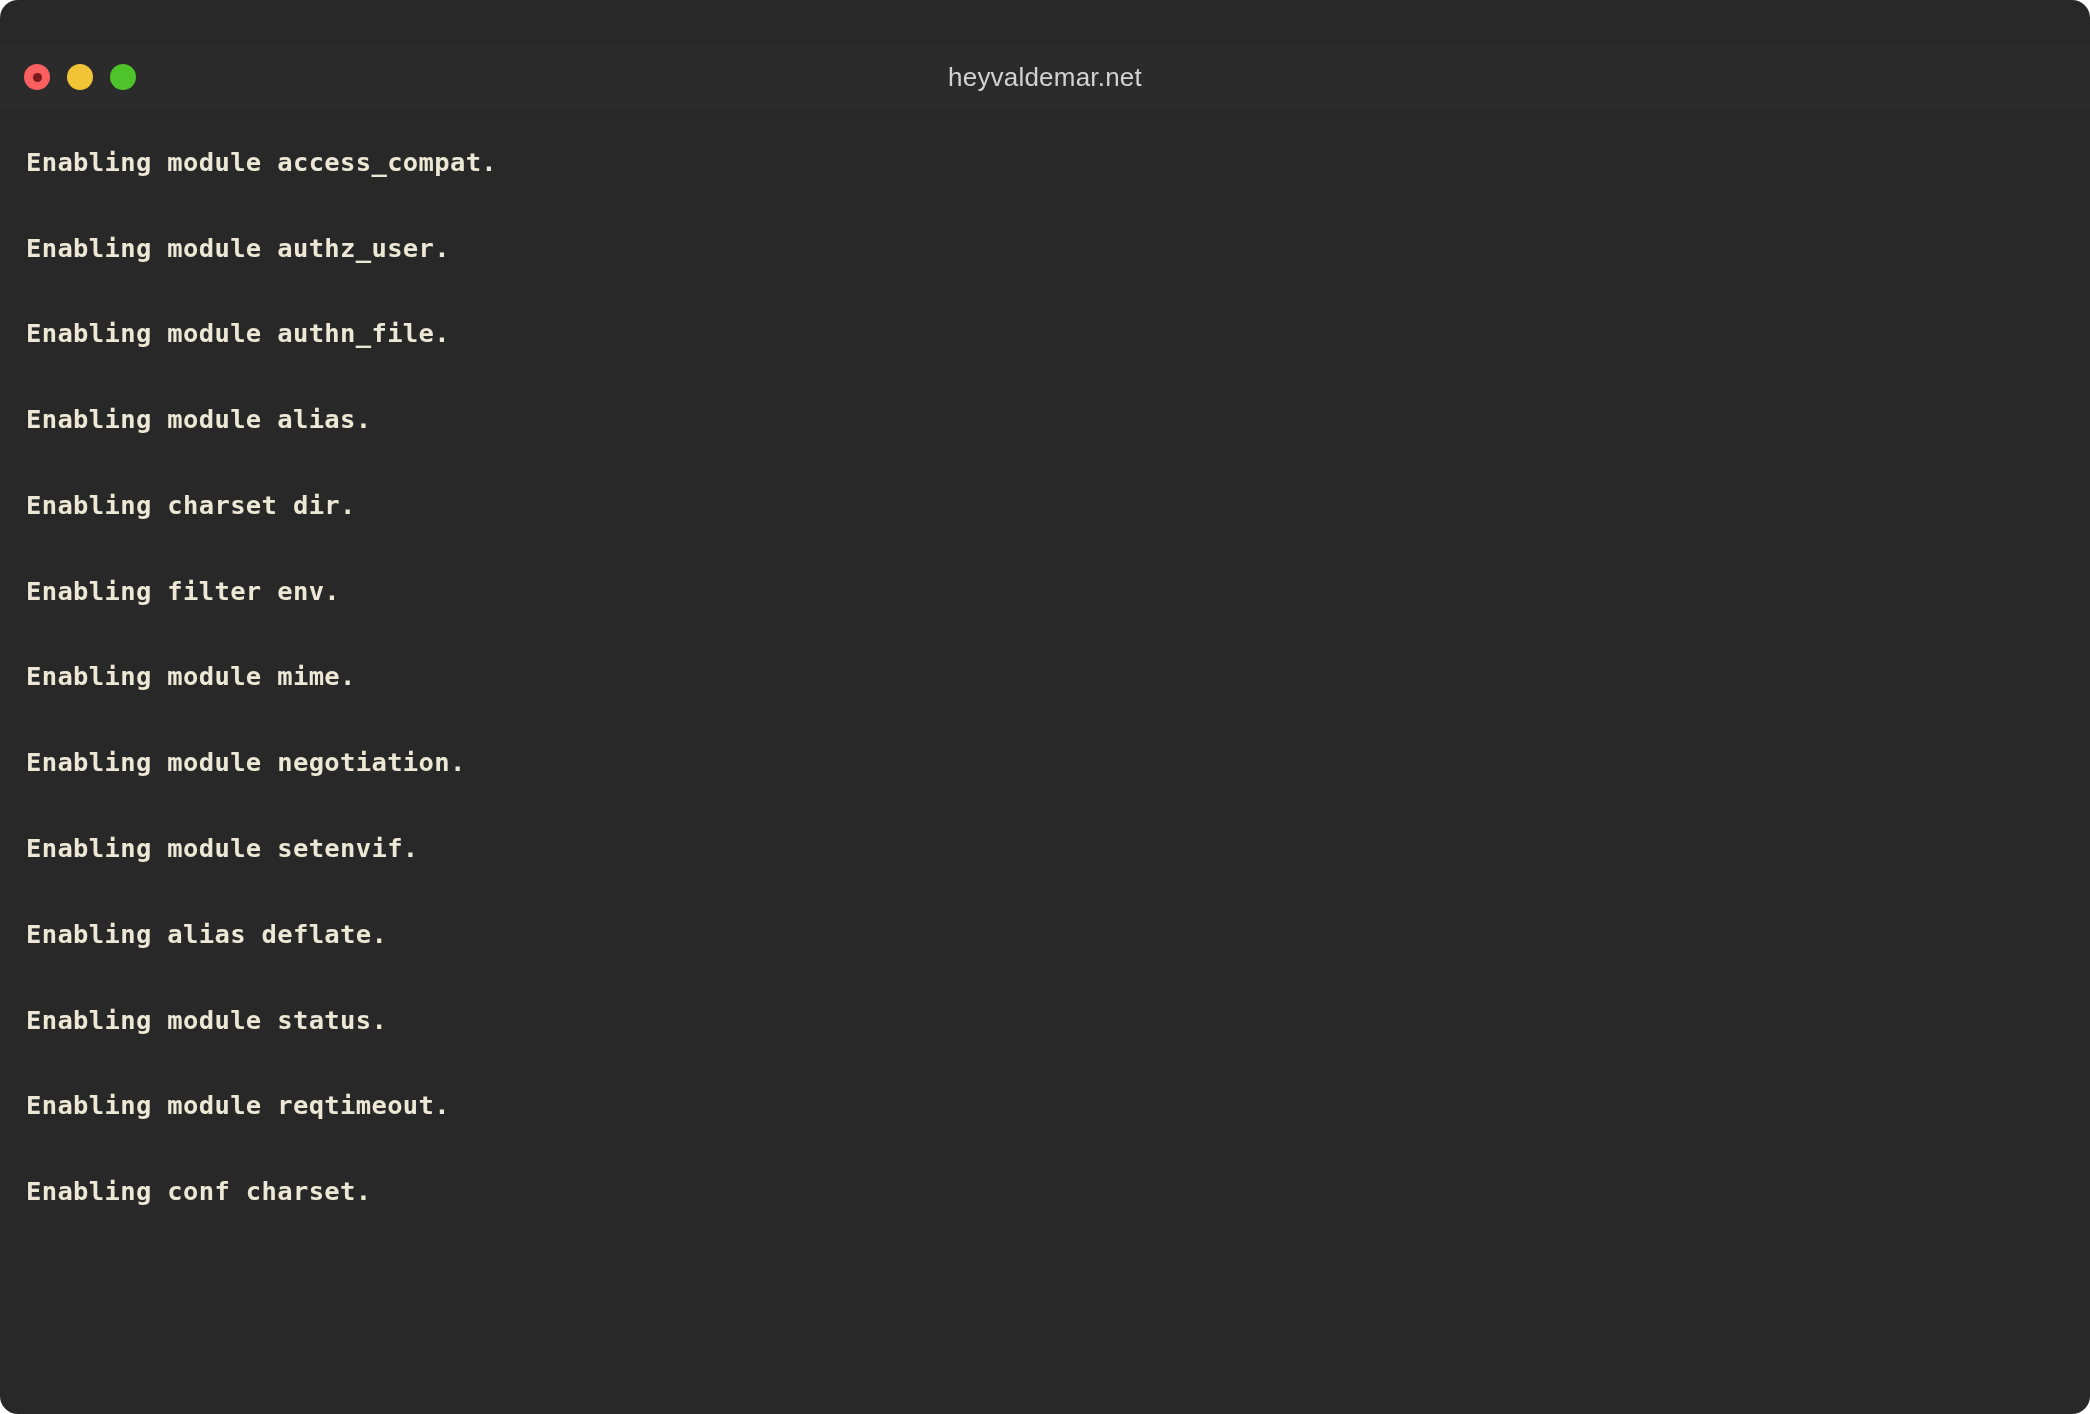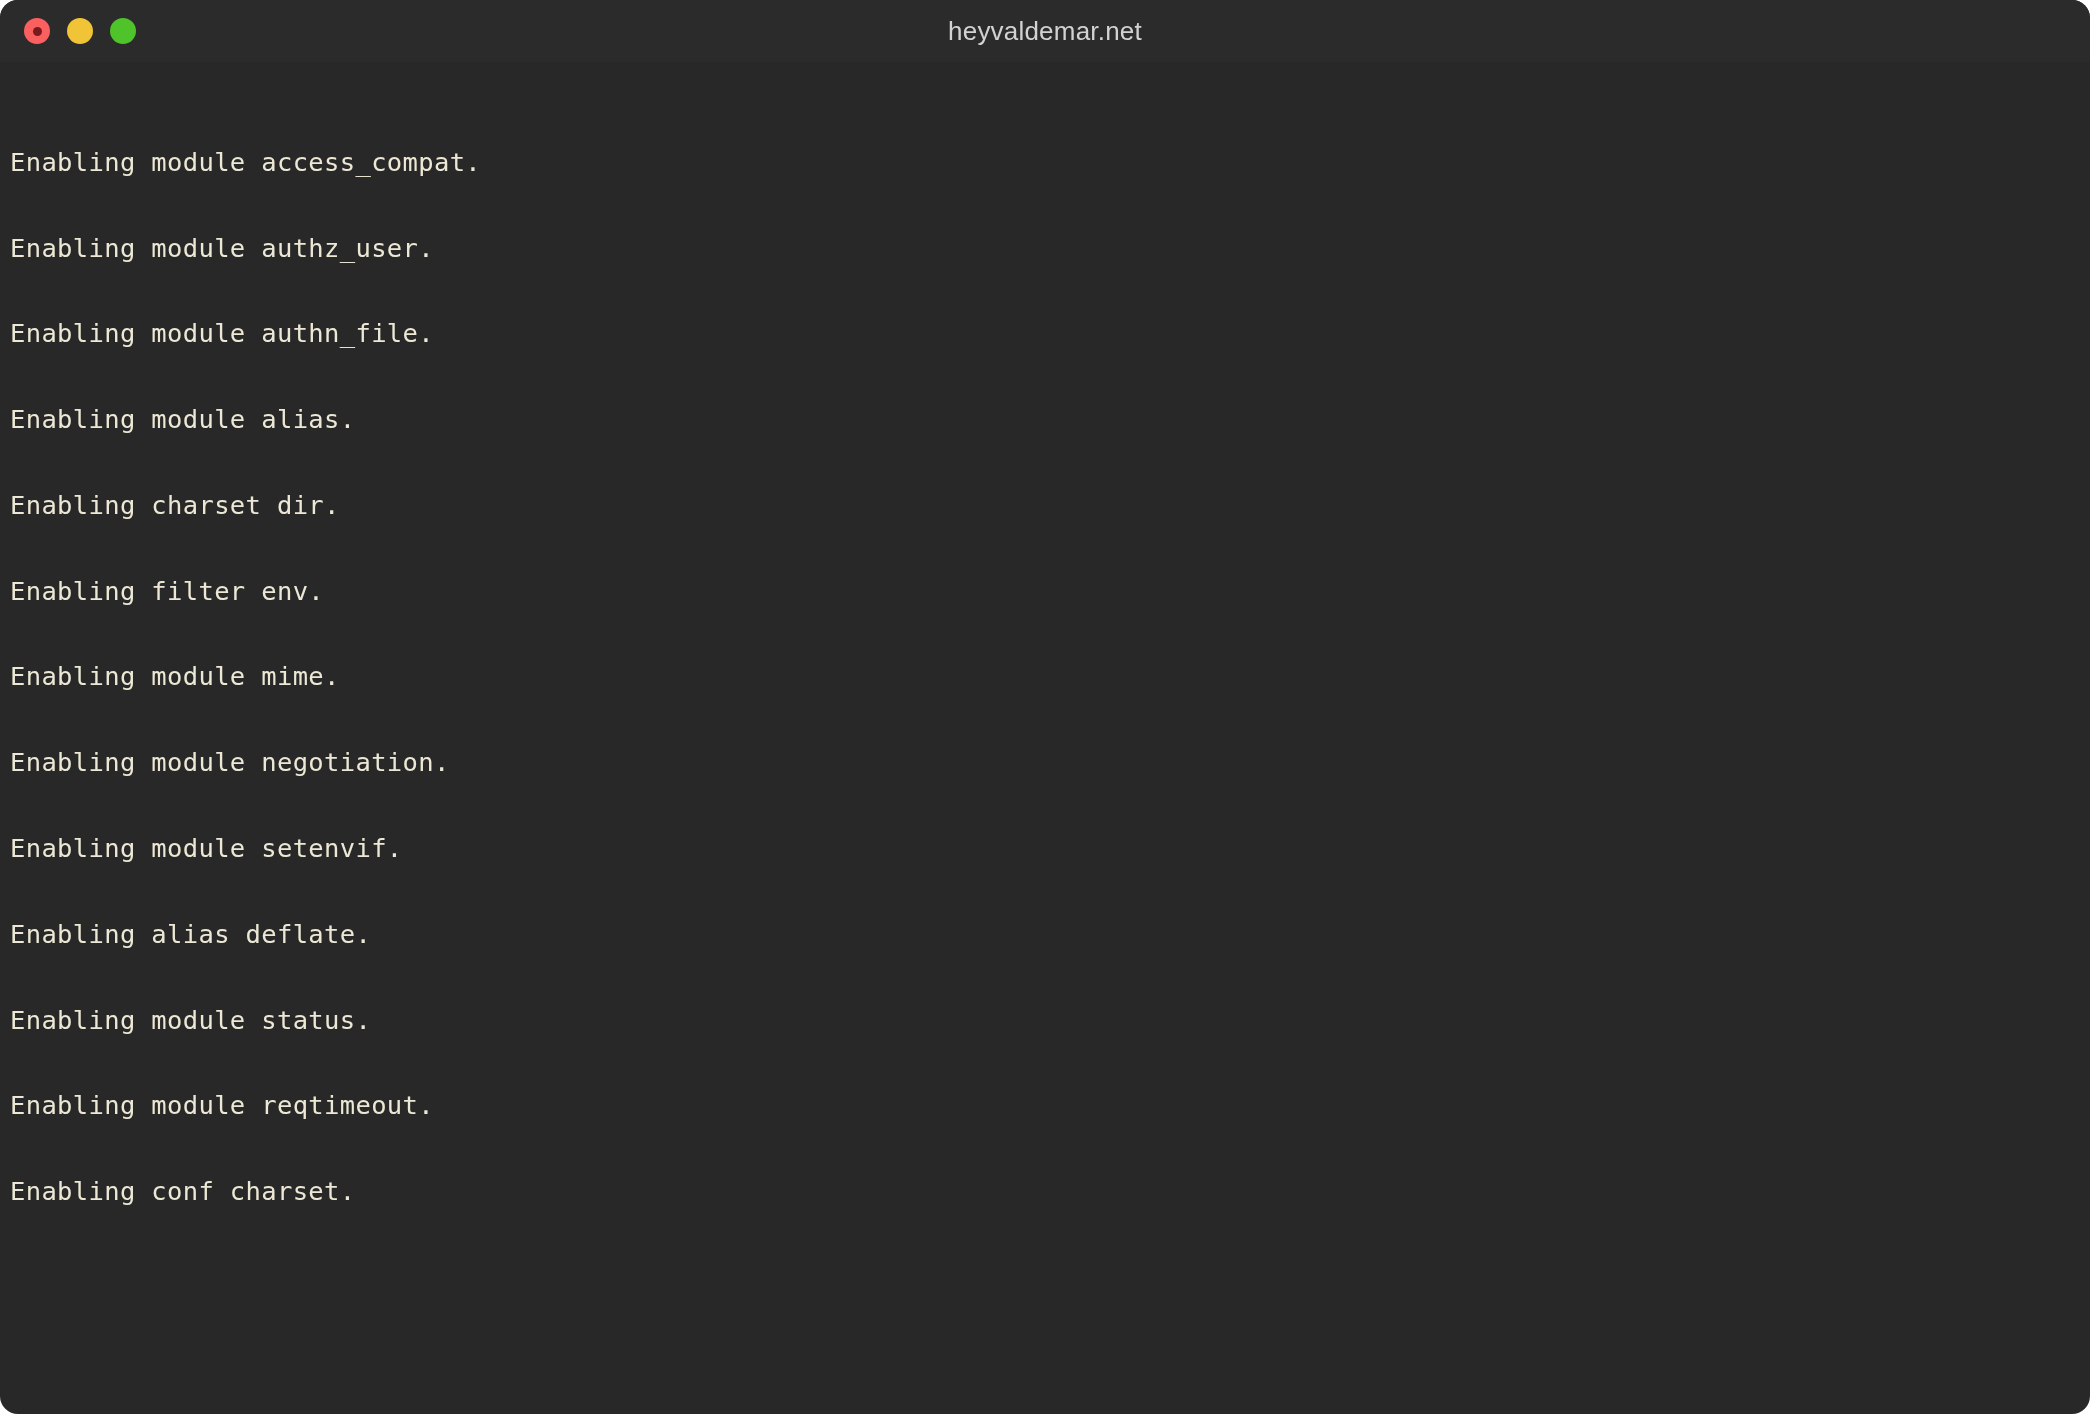--- a/index.html
+++ b/index.html
@@ -22,20 +22,21 @@
   }
 
   #titlebar {
     position: relative;
     height: 62px;
     width: 100%;
     background: #2b2b2b;
     display: flex;
     align-items: center;
     flex: 0 0 auto;
+    margin-top: 46px;
   }
 
   #traffic-lights {
     display: flex;
     align-items: center;
     gap: 17px;
     margin-left: 24px;
   }
 
   .tl {
@@ -71,29 +72,30 @@
     letter-spacing: 0.2px;
     pointer-events: none;
   }
 
   #screen {
     position: absolute;
     top: 62px;
     left: 0;
     right: 0;
     bottom: 0;
-    padding: 0 10px 0 10px;
+    padding: 0 10px 0 26px;
     box-sizing: border-box;
     font-family: "DejaVu Sans Mono", "Liberation Mono", monospace;
     font-size: 25.5px;
     line-height: 28.6px;
     color: #ece8d5;
     white-space: pre;
     letter-spacing: 0.35px;
     overflow: hidden;
+    font-weight: bold;
   }
 
   .line {
     white-space: pre;
     min-height: 28.6px;
   }
 </style>
 </head>
 <body>
 

